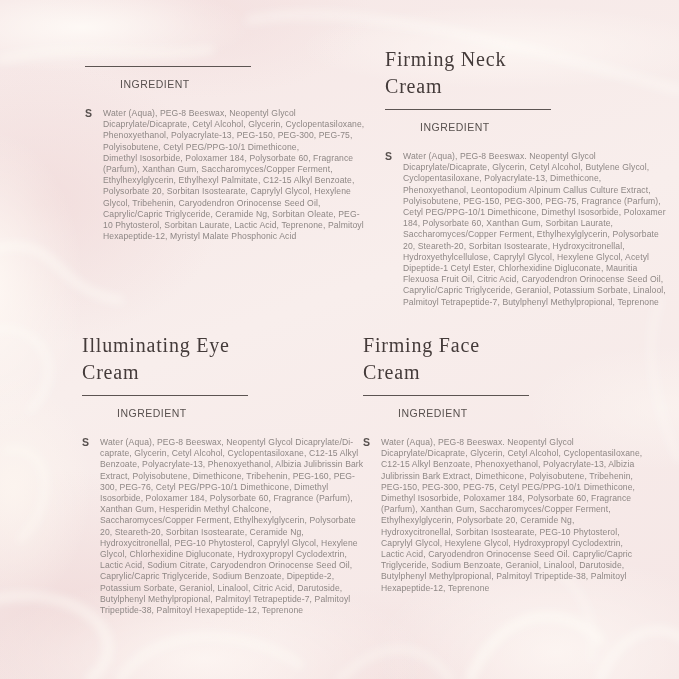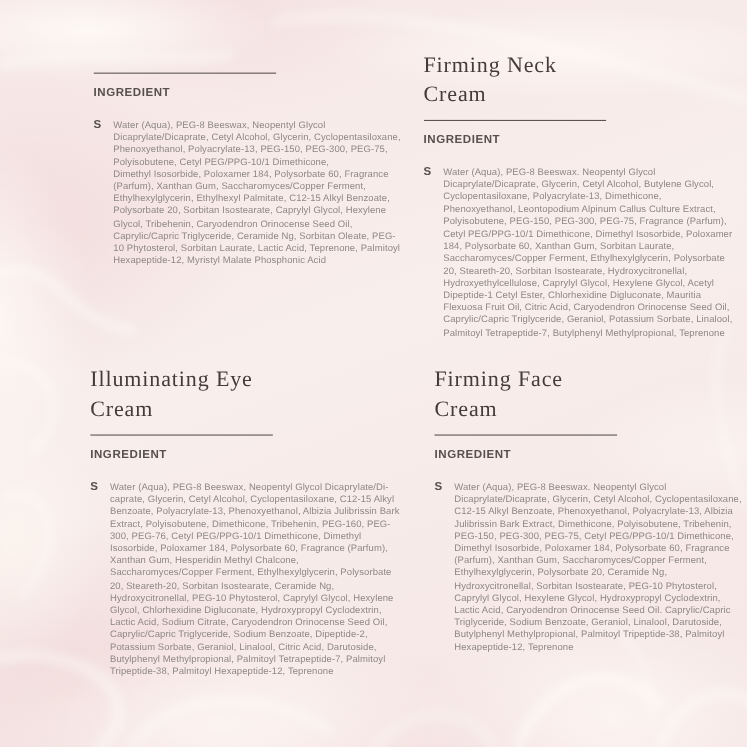--- a/index.html
+++ b/index.html
@@ -34,43 +34,44 @@
     inset: 0;
     pointer-events: none;
   }
   .block {
     position: absolute;
     width: 272px;
   }
   .pos-tl { left: 85px;  top: 57px; }
   .pos-tr { left: 385px; top: 46px; }
   .pos-bl { left: 82px;  top: 332px; }
-  .pos-br { left: 395px; top: 332px; }
+  .pos-br { left: 363px; top: 332px; }
   .title {
     margin: 0;
     font-family: "Liberation Serif", "DejaVu Serif", serif;
     font-weight: 400;
     font-size: 20px;
     line-height: 27px;
     letter-spacing: 0.8px;
     color: #443b3a;
     white-space: pre-line;
   }
   .divider {
     width: 166px;
     height: 1px;
     background: #5c5452;
     margin-top: 9px;
   }
   .ing-header {
     margin-top: 11px;
     font-size: 10.5px;
-    font-weight: bold;
+    font-weight: normal;
     letter-spacing: 0.5px;
     color: #57504e;
+    margin-left: 35px;
   }
   .ing-body-wrap {
     position: relative;
     margin-top: 1px;
   }
   .wrap-s {
     position: absolute;
     left: 0;
     top: -1px;
     font-size: 10.5px;

